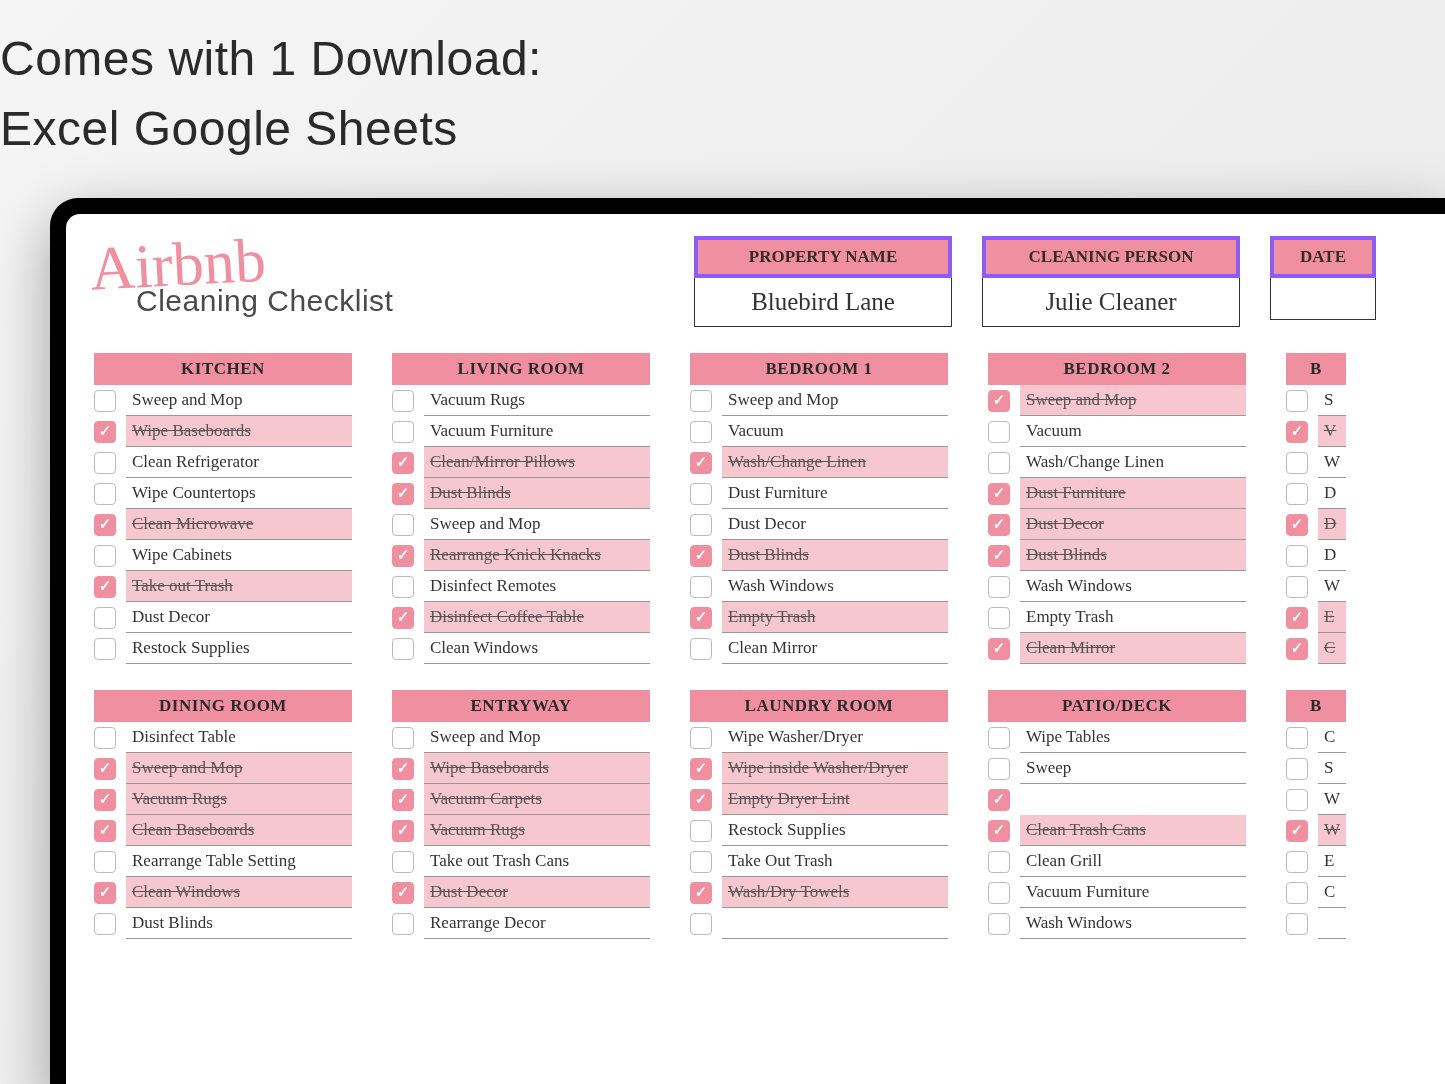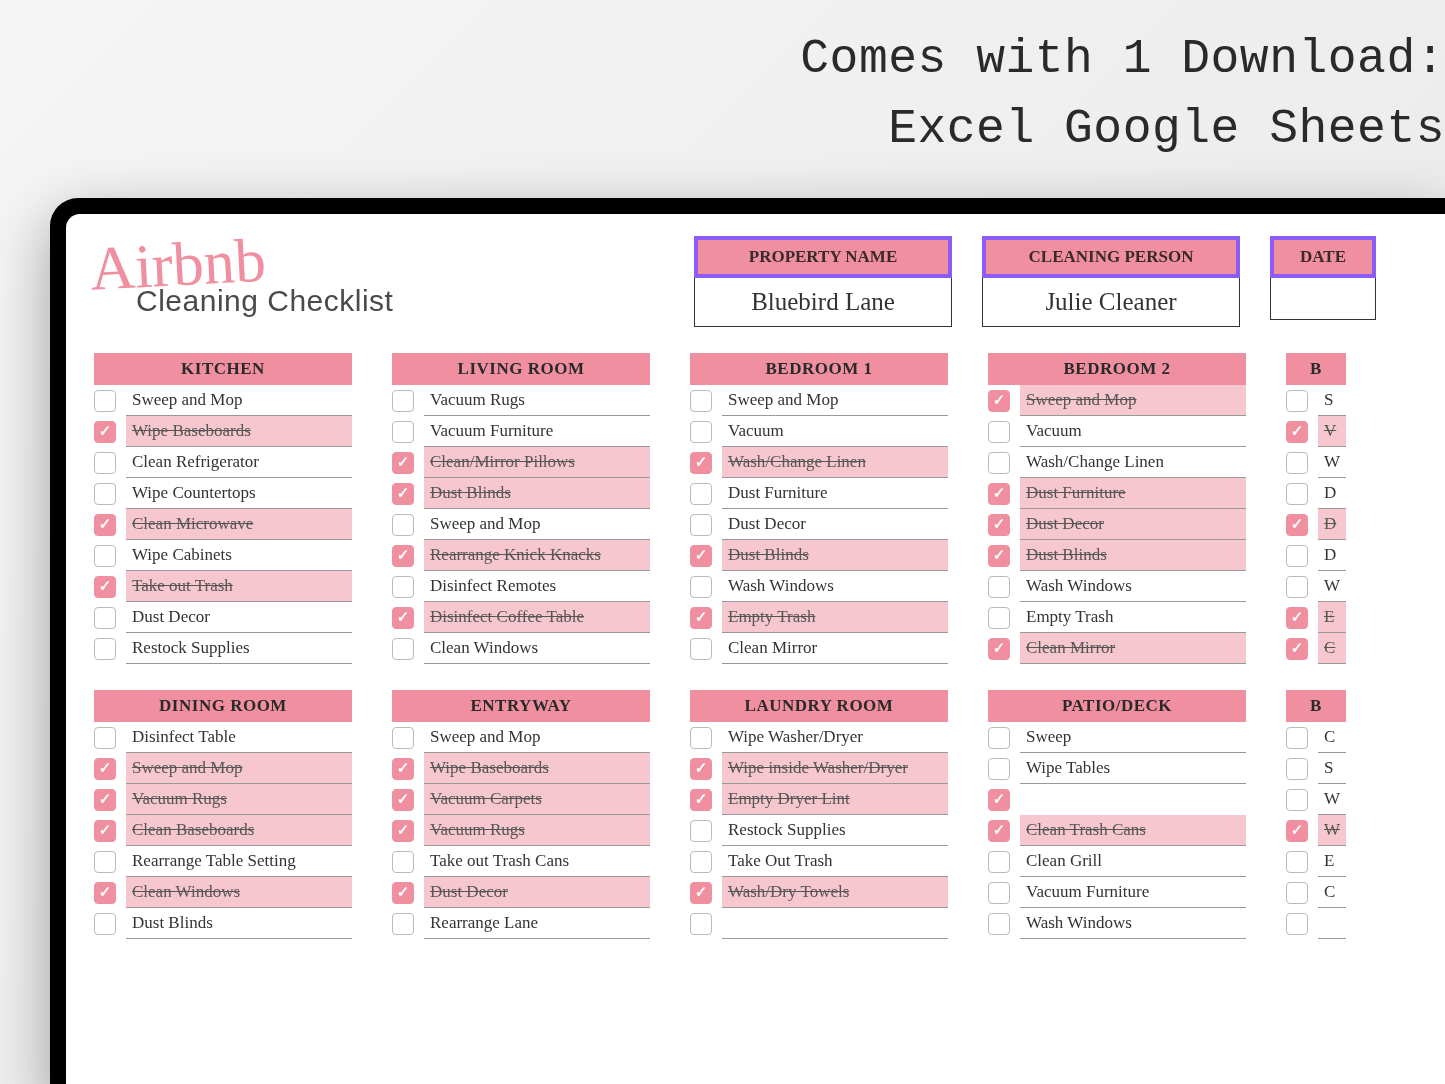--- a/index.html
+++ b/index.html
@@ -5,23 +5,23 @@
   * { box-sizing: border-box; margin: 0; padding: 0; }
   body {
     background: linear-gradient(135deg, #f5f5f5 0%, #e8e8e8 100%);
     font-family: Georgia, 'Times New Roman', serif;
     width: 1445px;
     height: 1084px;
     overflow: hidden;
     position: relative;
   }
   .headline {
-    text-align: right;
+    text-align: left;
     padding-top: 28px;
-    font-family: Liberation Mono, monospace;
+    font-family: Liberation Sans, sans-serif;
     font-weight: 300;
     color: #2a2a2a;
     letter-spacing: 0.5px;
   }
   .headline .line1 { font-size: 48px; line-height: 1.3; }
   .headline .line2 { font-size: 48px; line-height: 1.3; margin-top: 8px; }
 
   .device {
     position: absolute;
     left: 50px;
@@ -329,21 +329,21 @@
           <div class="list-row">
             <div class="check"></div>
             <div class="list-label">Take out Trash Cans</div>
           </div>
           <div class="list-row">
             <div class="check done"></div>
             <div class="list-label done">Dust Decor</div>
           </div>
           <div class="list-row">
             <div class="check"></div>
-            <div class="list-label">Rearrange Lane</div>
+            <div class="list-label">Rearrange Decor</div>
           </div>
         </div>
         <div class="col">
           <div class="section-header">BEDROOM 1</div>
           <div class="list-row">
             <div class="check"></div>
             <div class="list-label">Sweep and Mop</div>
           </div>
           <div class="list-row">
             <div class="check"></div>
@@ -443,25 +443,25 @@
             <div class="list-label">Empty Trash</div>
           </div>
           <div class="list-row">
             <div class="check done"></div>
             <div class="list-label done">Clean Mirror</div>
           </div>
           <div class="section-gap"></div>
           <div class="section-header">PATIO/DECK</div>
           <div class="list-row">
             <div class="check"></div>
+            <div class="list-label">Wipe Tables</div>
+          </div>
+          <div class="list-row">
+            <div class="check"></div>
             <div class="list-label">Sweep</div>
-          </div>
-          <div class="list-row">
-            <div class="check"></div>
-            <div class="list-label">Wipe Tables</div>
           </div>
           <div class="list-row">
             <div class="check done"></div>
           </div>
           <div class="list-row">
             <div class="check done"></div>
             <div class="list-label done">Clean Trash Cans</div>
           </div>
           <div class="list-row">
             <div class="check"></div>

